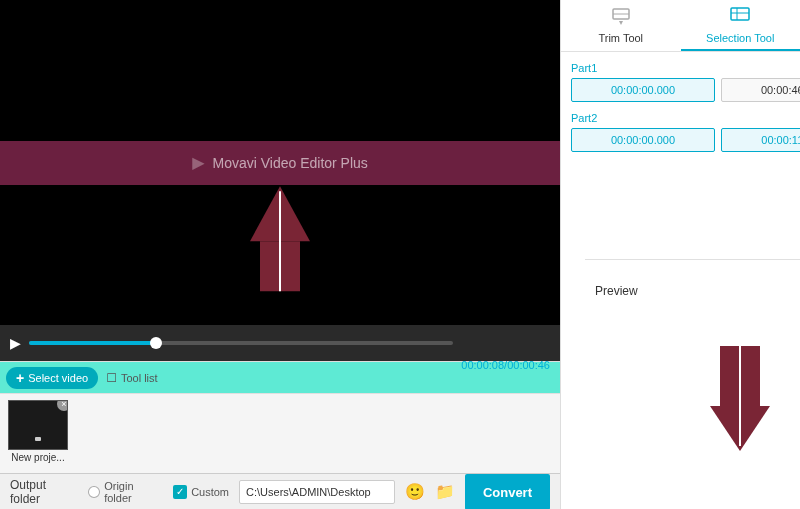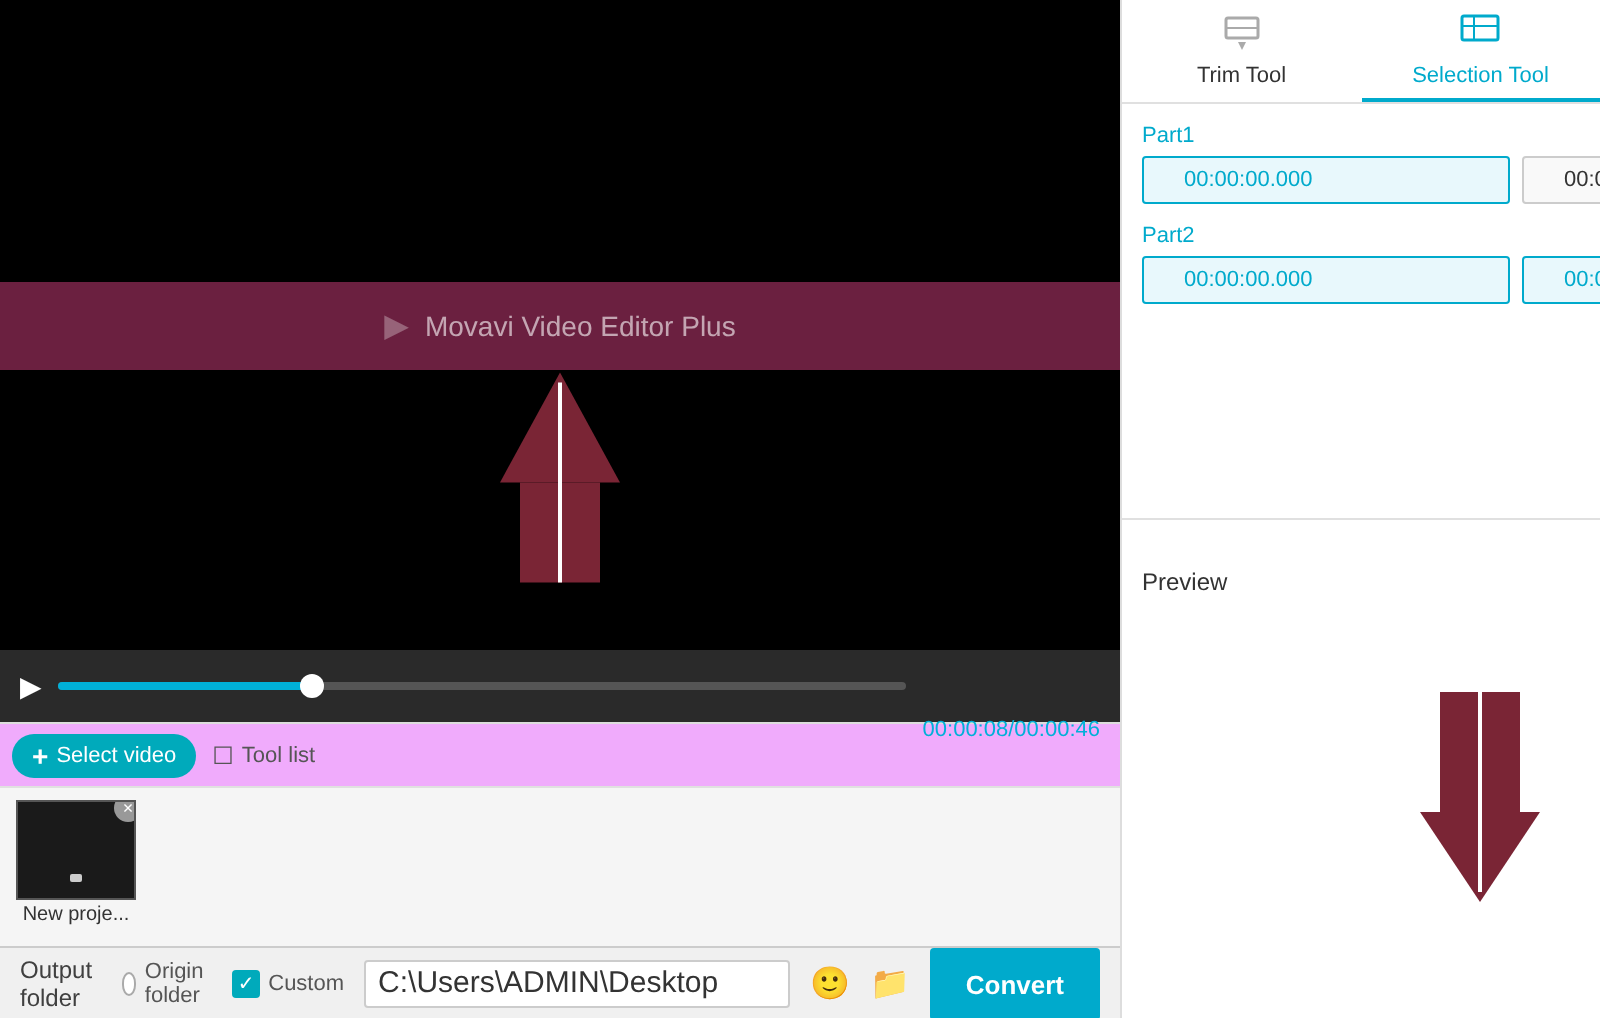--- a/index.html
+++ b/index.html
@@ -65,21 +65,21 @@
 
     .time-display {
       color: #00b0d8;
       font-size: 11px;
       white-space: nowrap;
       margin-top: 44px;
     }
 
     
     .file-bar {
-      background: #f0abfc;
+      background: #5eead4;
       height: 32px;
       display: flex;
       align-items: center;
       padding: 0 6px;
       gap: 8px;
       border-top: 1px solid #ddd;
     }
 
     .select-video-btn {
       background: #0ab;
@@ -214,21 +214,21 @@
       color: white;
       font-size: 10px;
     }
 
     .path-input {
       flex: 1;
       height: 24px;
       border: 1px solid #ccc;
       background: white;
       padding: 0 6px;
-      font-size: 15px;
+      font-size: 11px;
       color: #333;
       border-radius: 2px;
     }
 
     .emoji-btn {
       background: none;
       border: none;
       font-size: 16px;
       cursor: pointer;
       color: #888;
@@ -308,38 +308,39 @@
       display: flex;
       gap: 6px;
       align-items: center;
     }
 
     .time-input {
       flex: 1;
       height: 24px;
       border: 1px solid #ccc;
       background: #f9f9f9;
-      padding: 0 20px;
+      padding: 0 0;
       font-size: 11px;
       color: #333;
       border-radius: 2px;
-      text-align: left;
+      text-align: center;
     }
 
     .time-input.active-input {
       border: 1px solid #00aacc;
       color: #00aacc;
       background: #e8f8fc;
     }
 
     .preview-section {
       padding: 24px 10px;
       border-top: 1px solid #e0e0e0;
       font-size: 12px;
       color: #333;
+      margin-left: 24px;
     }
 
     
     .video-inner {
       position: relative;
       flex: 1;
       display: flex;
       flex-direction: column;
     }
 

